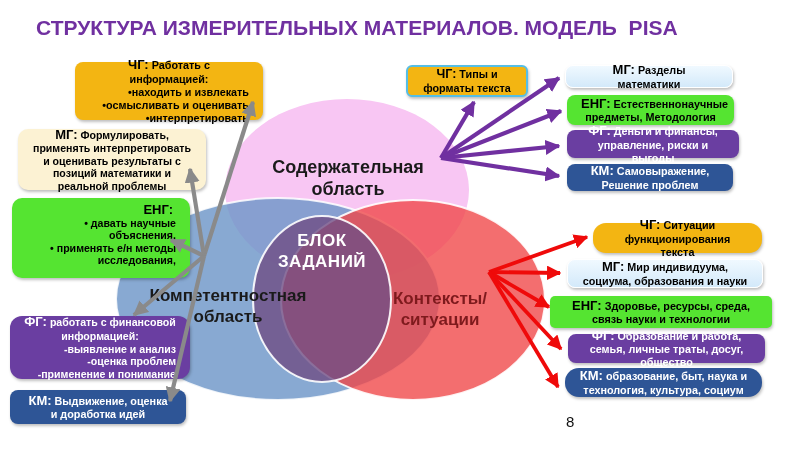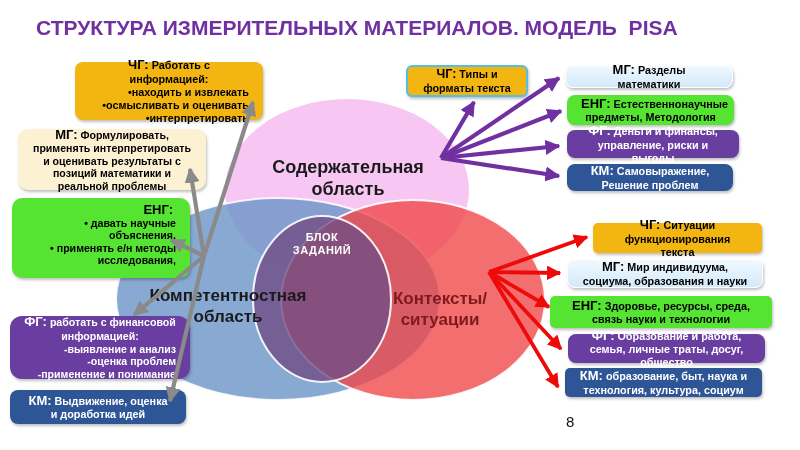--- a/index.html
+++ b/index.html
@@ -39,21 +39,21 @@
   </svg>
 
   <div class="title">СТРУКТУРА ИЗМЕРИТЕЛЬНЫХ МАТЕРИАЛОВ. МОДЕЛЬ  PISA</div>
 
   <div class="vlabel" style="left:258px;top:157px;width:180px;font-size:18px;">Содержательная
 область</div>
   <div class="vlabel" style="left:120px;top:286px;width:216px;font-size:17px;">Компетентностная
 область</div>
   <div class="vlabel" style="left:374px;top:289px;width:132px;font-size:17px;color:#7E1A1D;">Контексты/
 ситуации</div>
-  <div class="vlabel" style="left:258px;top:231px;width:128px;font-size:11px;color:#ffffff;letter-spacing:0.5px;">БЛОК
+  <div class="vlabel" style="left:258px;top:231px;width:128px;font-size:17px;color:#ffffff;letter-spacing:0.5px;">БЛОК
 ЗАДАНИЙ</div>
 
   <div class="box amber" style="left:75px;top:62px;width:188px;height:58px;">
     <div class="centered">
       <span class="pfx">ЧГ:</span><span>Работать с информацией:</span>
     </div>
     <div class="bullets">•находить и извлекать</div>
     <div class="bullets">•осмысливать и оценивать</div>
     <div class="bullets">•интерпретировать</div>
   </div>
@@ -105,41 +105,41 @@
     <div>
       <span class="pfx">ФГ:</span><span>Деньги и финансы, управление, риски и выгоды</span>
     </div>
   </div>
   <div class="box navy centered" style="left:567px;top:164px;width:166px;height:27px;">
     <div>
       <span class="pfx">КМ:</span><span>Самовыражение, Решение проблем</span>
     </div>
   </div>
 
-  <div class="box amber centered" style="left:593px;top:223px;width:169px;height:30px;border-radius:5px;">
+  <div class="box amber centered" style="left:593px;top:223px;width:169px;height:30px;border-radius:13px;">
     <div>
       <span class="pfx">ЧГ:</span><span>Ситуации функционирования текста</span>
     </div>
   </div>
   <div class="box skyblue centered" style="left:567px;top:259px;width:196px;height:29px;">
     <div>
       <span class="pfx">МГ:</span><span>Мир индивидуума, социума, образования и науки</span>
     </div>
   </div>
   <div class="box green centered" style="left:550px;top:296px;width:222px;height:32px;border-radius:5px;">
     <div>
       <span class="pfx">ЕНГ:</span><span>Здоровье, ресурсы, среда, связь науки и технологии</span>
     </div>
   </div>
   <div class="box violet centered" style="left:568px;top:334px;width:197px;height:29px;">
     <div>
       <span class="pfx">ФГ:</span><span>Образование и работа, семья, личные траты, досуг, общество</span>
     </div>
   </div>
-  <div class="box navy centered" style="left:565px;top:368px;width:197px;height:29px;border-radius:5px;">
+  <div class="box navy centered" style="left:565px;top:368px;width:197px;height:29px;border-radius:14px;">
     <div>
       <span class="pfx">КМ:</span><span>образование, быт, наука и технология, культура, социум</span>
     </div>
   </div>
 
   <svg class="layer" width="800" height="450">
     <defs>
       <marker id="ah-gray" viewBox="0 0 10 10" refX="9" refY="5" markerWidth="3.6" markerHeight="3.6" orient="auto">
         <path d="M0,0 L10,5 L0,10 z" fill="#8A8A8A"></path>
         </marker>

